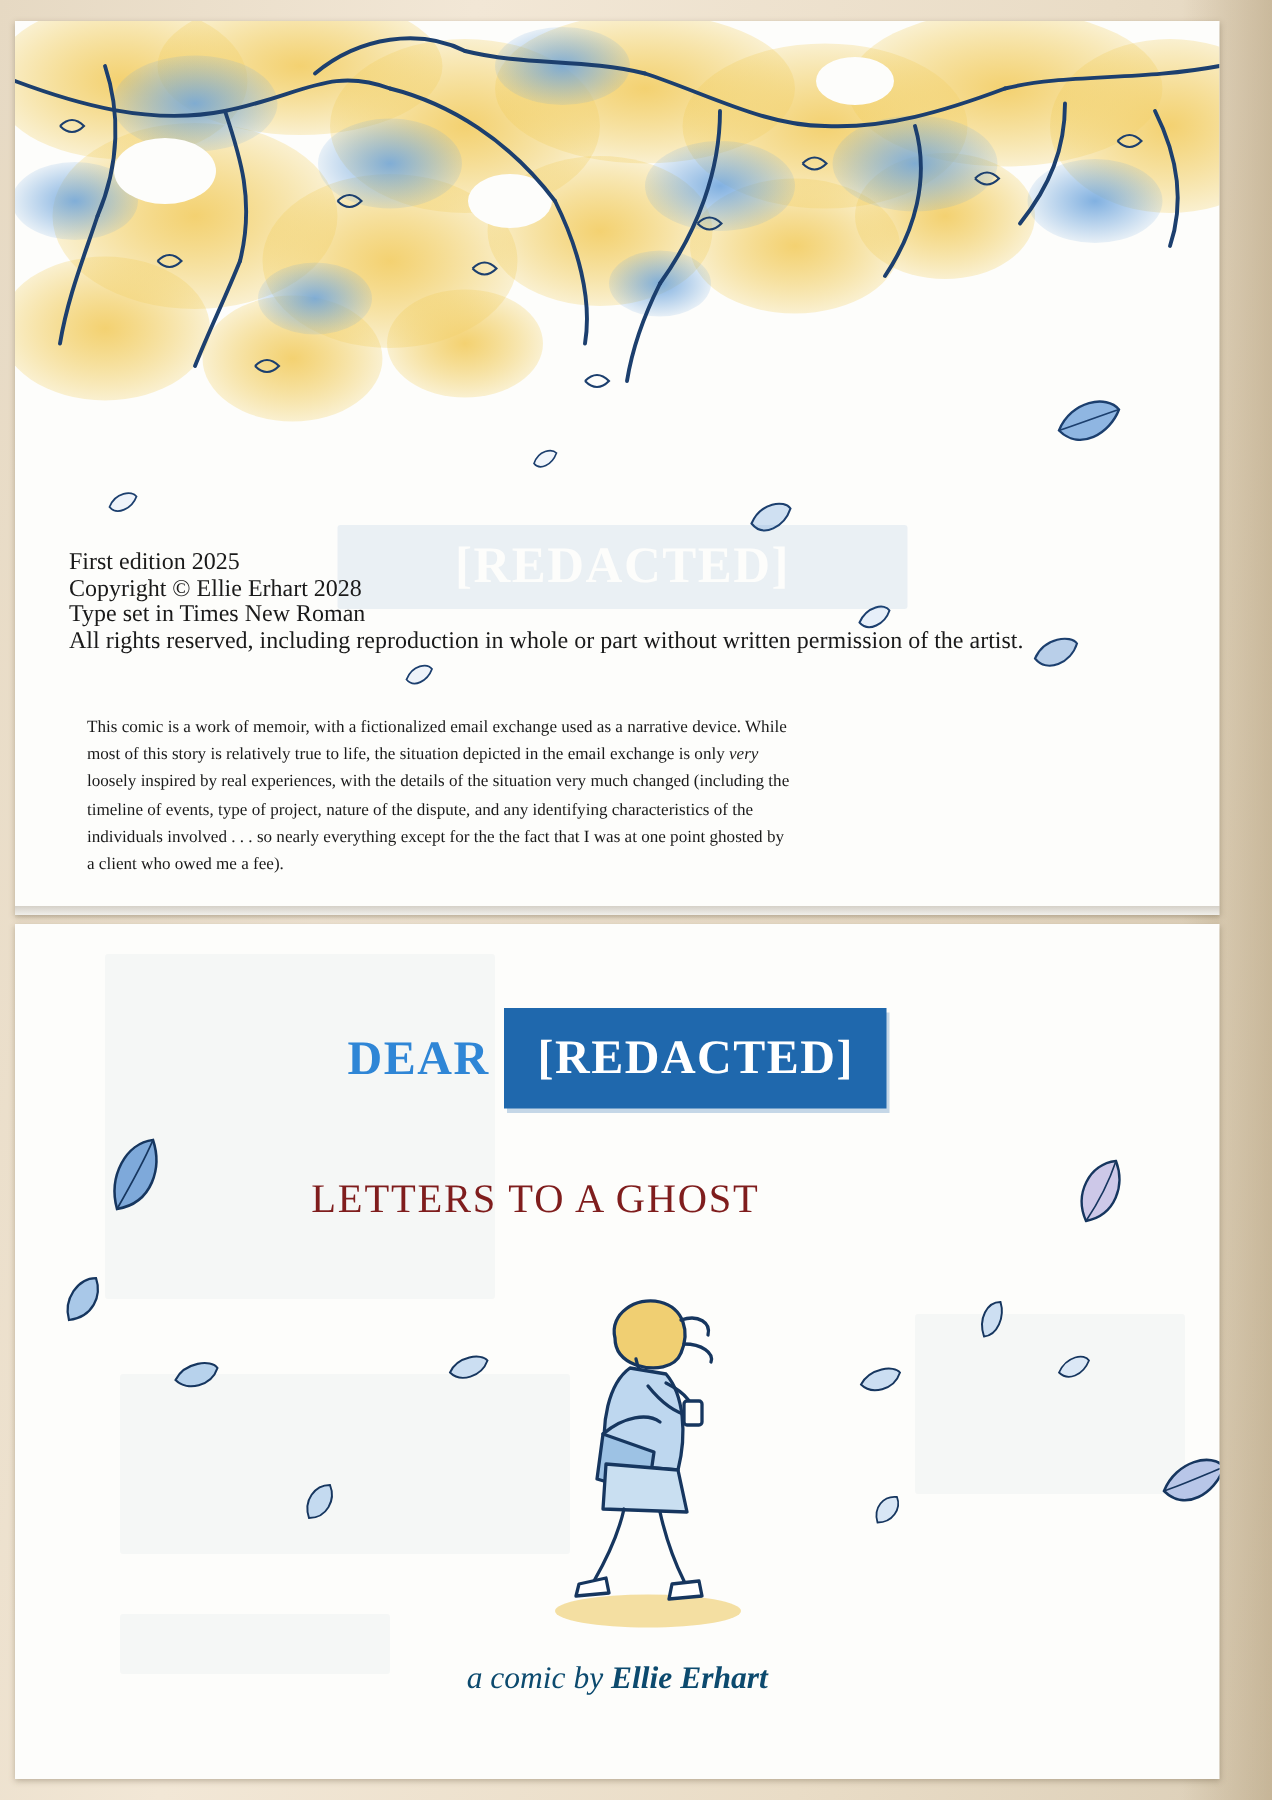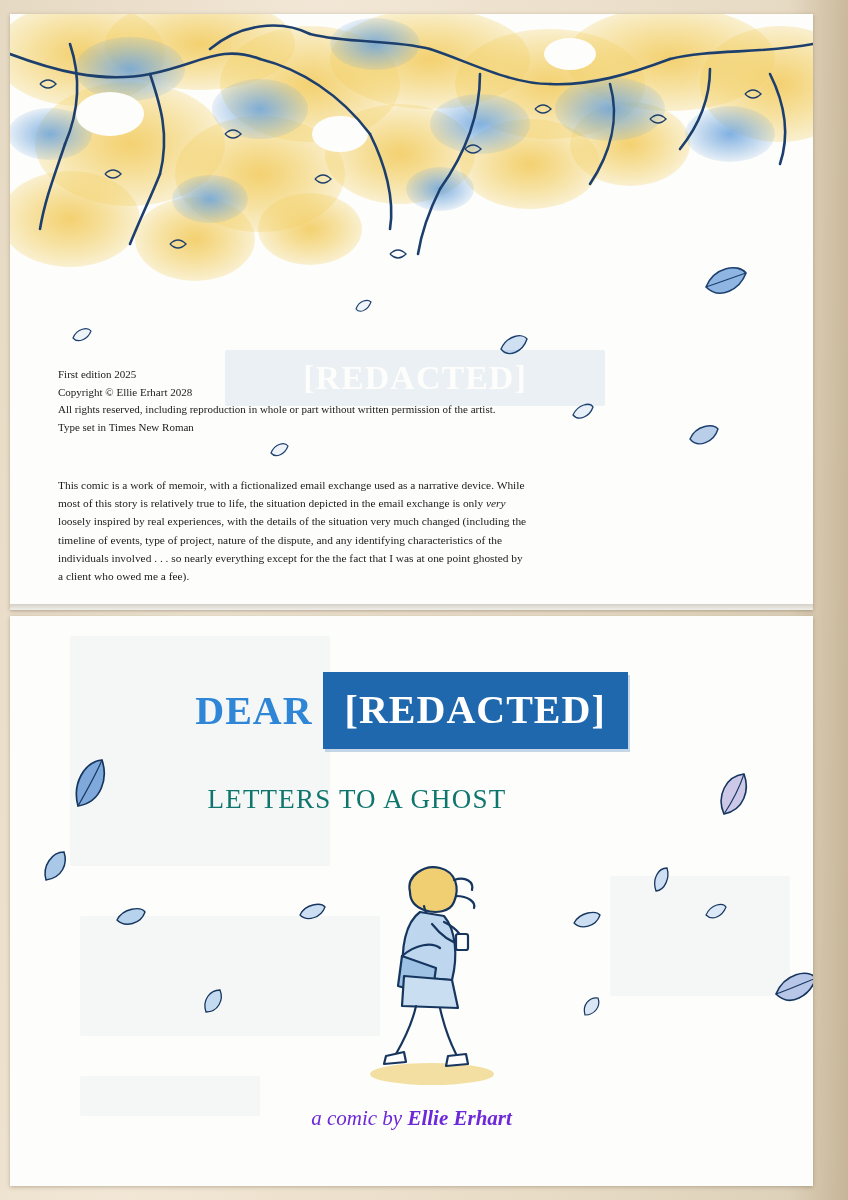--- a/index.html
+++ b/index.html
@@ -70,24 +70,24 @@
   .foliage {
     position: absolute;
     left: 0; top: 0;
     width: 803px; height: 330px;
     pointer-events: none;
   }
 
   
   .colophon {
     position: absolute;
-    left: 48px;
+    left: 36px;
     top: 352px;
     width: 500px;
-    font-size: 11px;
+    font-size: 16px;
     line-height: 17.5px;
     color: #1a1a1a;
   }
   .colophon .line { white-space: nowrap; }
 
   .disclaimer {
     position: absolute;
     left: 48px;
     top: 462px;
     width: 472px;
@@ -124,21 +124,21 @@
   .title-wrap {
     position: absolute;
     left: 0; top: 0;
     width: 803px; height: 570px;
   }
   .main-title {
     position: absolute;
     left: 0; top: 56px;
     width: 803px;
     text-align: center;
-    font-size: 40px;
+    font-size: 32px;
     letter-spacing: 1px;
     white-space: nowrap;
   }
   .main-title .dear {
     color: #2f86d6;
     font-weight: 700;
     vertical-align: middle;
   }
   .redacted-box {
     display: inline-block;
@@ -150,30 +150,30 @@
     vertical-align: middle;
     box-shadow: 2px 3px 0 rgba(31,104,173,.25);
   }
   .subtitle {
     position: absolute;
     left: 0; top: 168px;
     width: 694px;
     text-align: center;
     font-size: 27px;
     letter-spacing: 1.2px;
-    color: #0f766e;
+    color: #7f1d1d;
   }
   .byline {
     position: absolute;
     left: 0; top: 490px;
     width: 803px;
     text-align: center;
     font-size: 21px;
     font-style: italic;
-    color: #6d28d9;
+    color: #0c4a6e;
   }
   .byline b { font-weight: 700; font-style: italic; }
 
   .figure {
     position: absolute;
     left: 330px; top: 240px;
     width: 180px; height: 230px;
   }
 
   
@@ -300,22 +300,22 @@
       <path d="M3 13 C 6 4, 15 3, 18 6 C 15 14, 7 18, 3 13 Z" fill="#f0f5fb" stroke="#1c3f6e" stroke-width="1.1"></path>
     </svg>
 
     <div class="bleed" id="bleed-title">
       <span>[REDACTED]</span>
     </div>
 
     <div class="colophon">
       <div class="line">First edition 2025</div>
       <div class="line">Copyright © Ellie Erhart 2028</div>
+      <div class="line">Type set in Times New Roman</div>
       <div class="line">All rights reserved, including reproduction in whole or part without written permission of the artist.</div>
-      <div class="line">Type set in Times New Roman</div>
     </div>
 
     <div class="disclaimer"><span>This comic is a work of memoir, with a fictionalized email exchange used as a narrative device. While most of this story is relatively true to life, the situation depicted in the email exchange is only </span><em>very</em><span> loosely inspired by real experiences, with the details of the situation very much changed (including the timeline of events, type of project, nature of the dispute, and any identifying characteristics of the individuals involved . . . so nearly everything except for the the fact that I was at one point ghosted by a client who owed me a fee).</span></div>
   </div>
 
   <div class="fold"></div>
 
   <div class="sheet" id="page-title">
     <div class="title-wrap">
 

